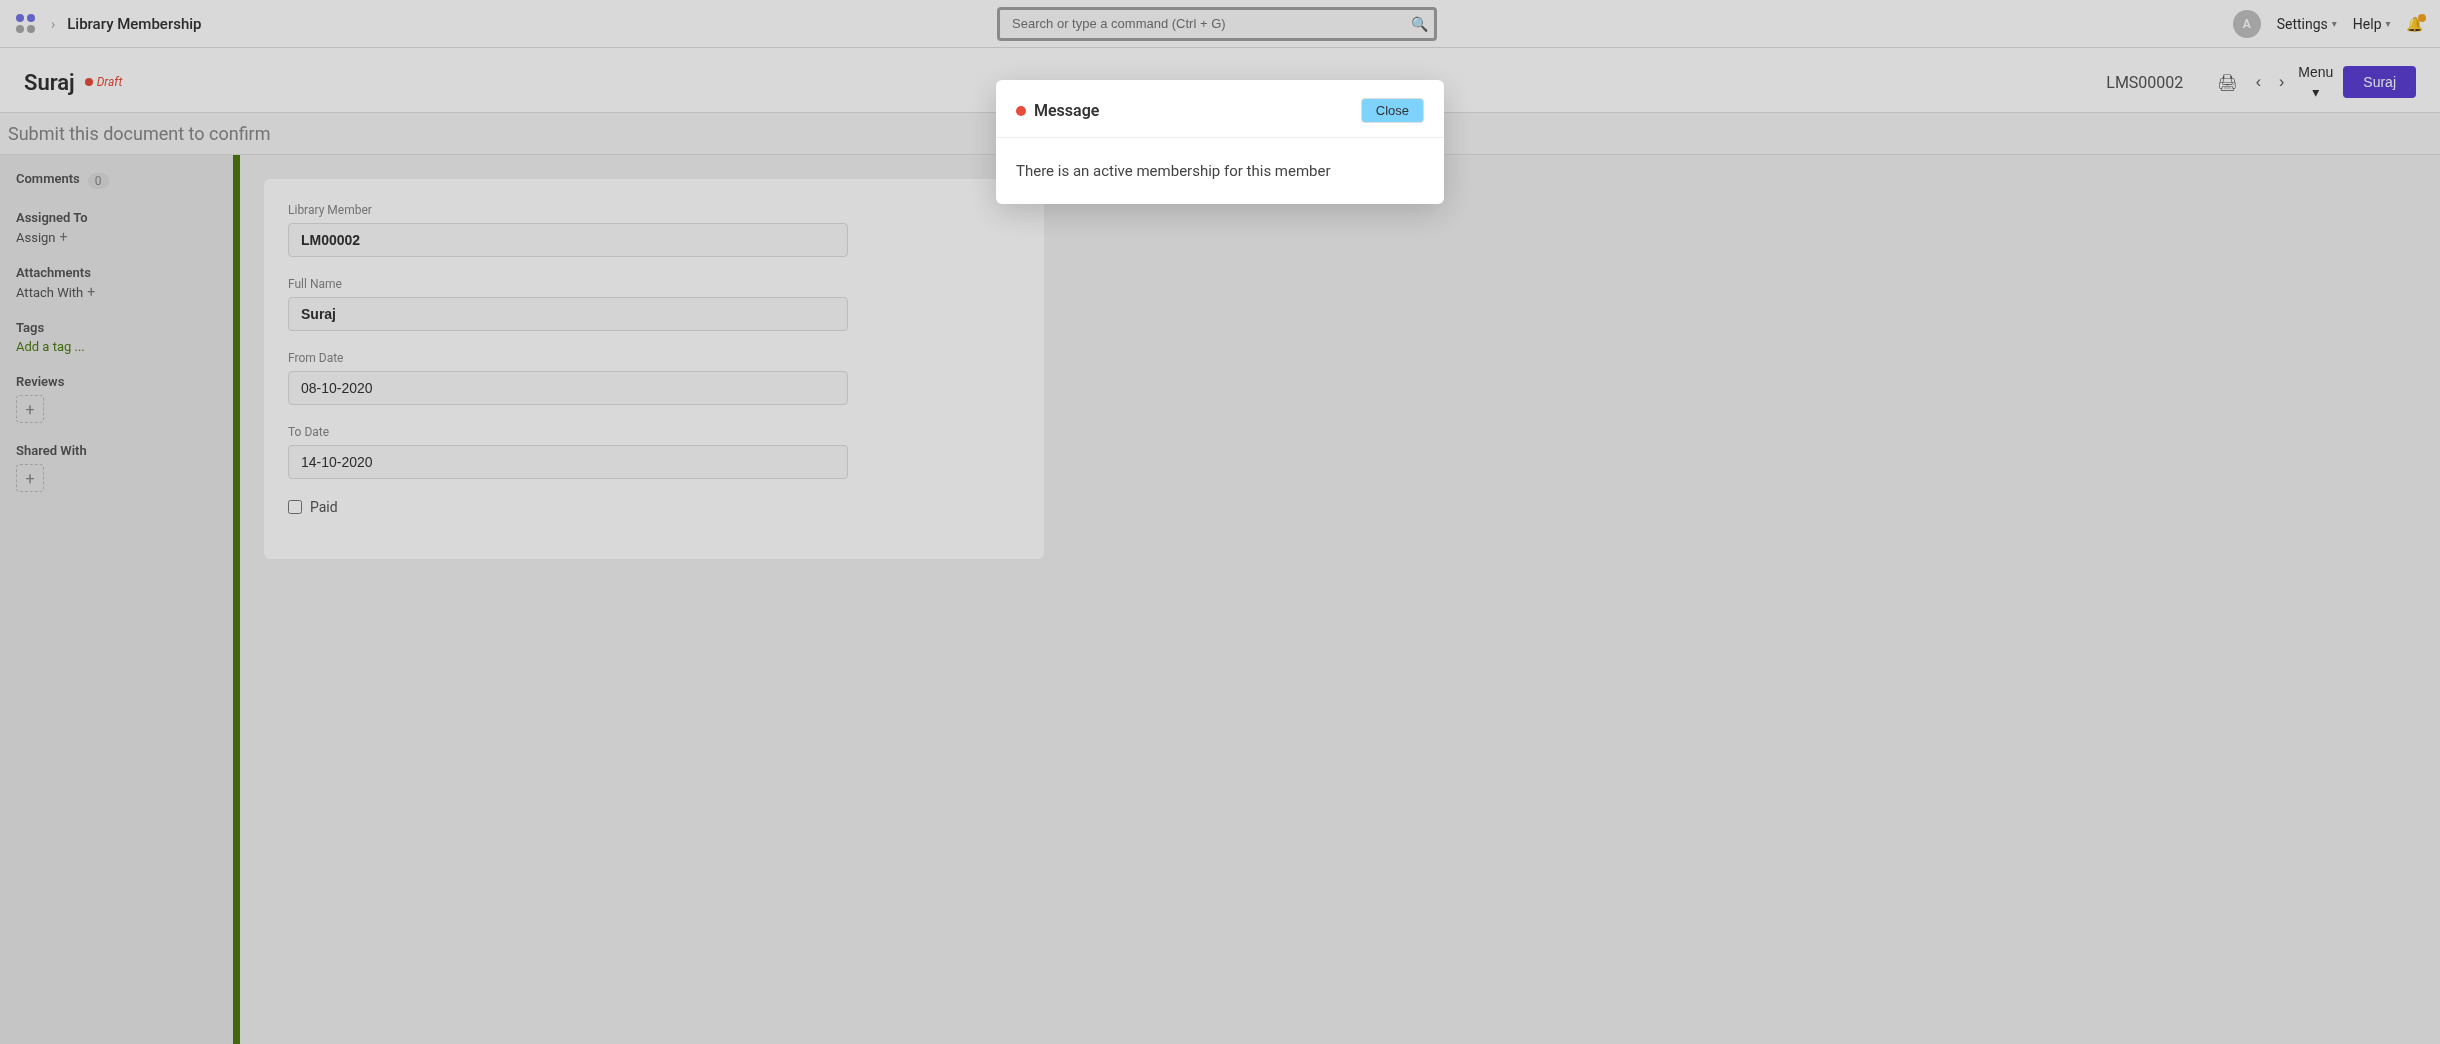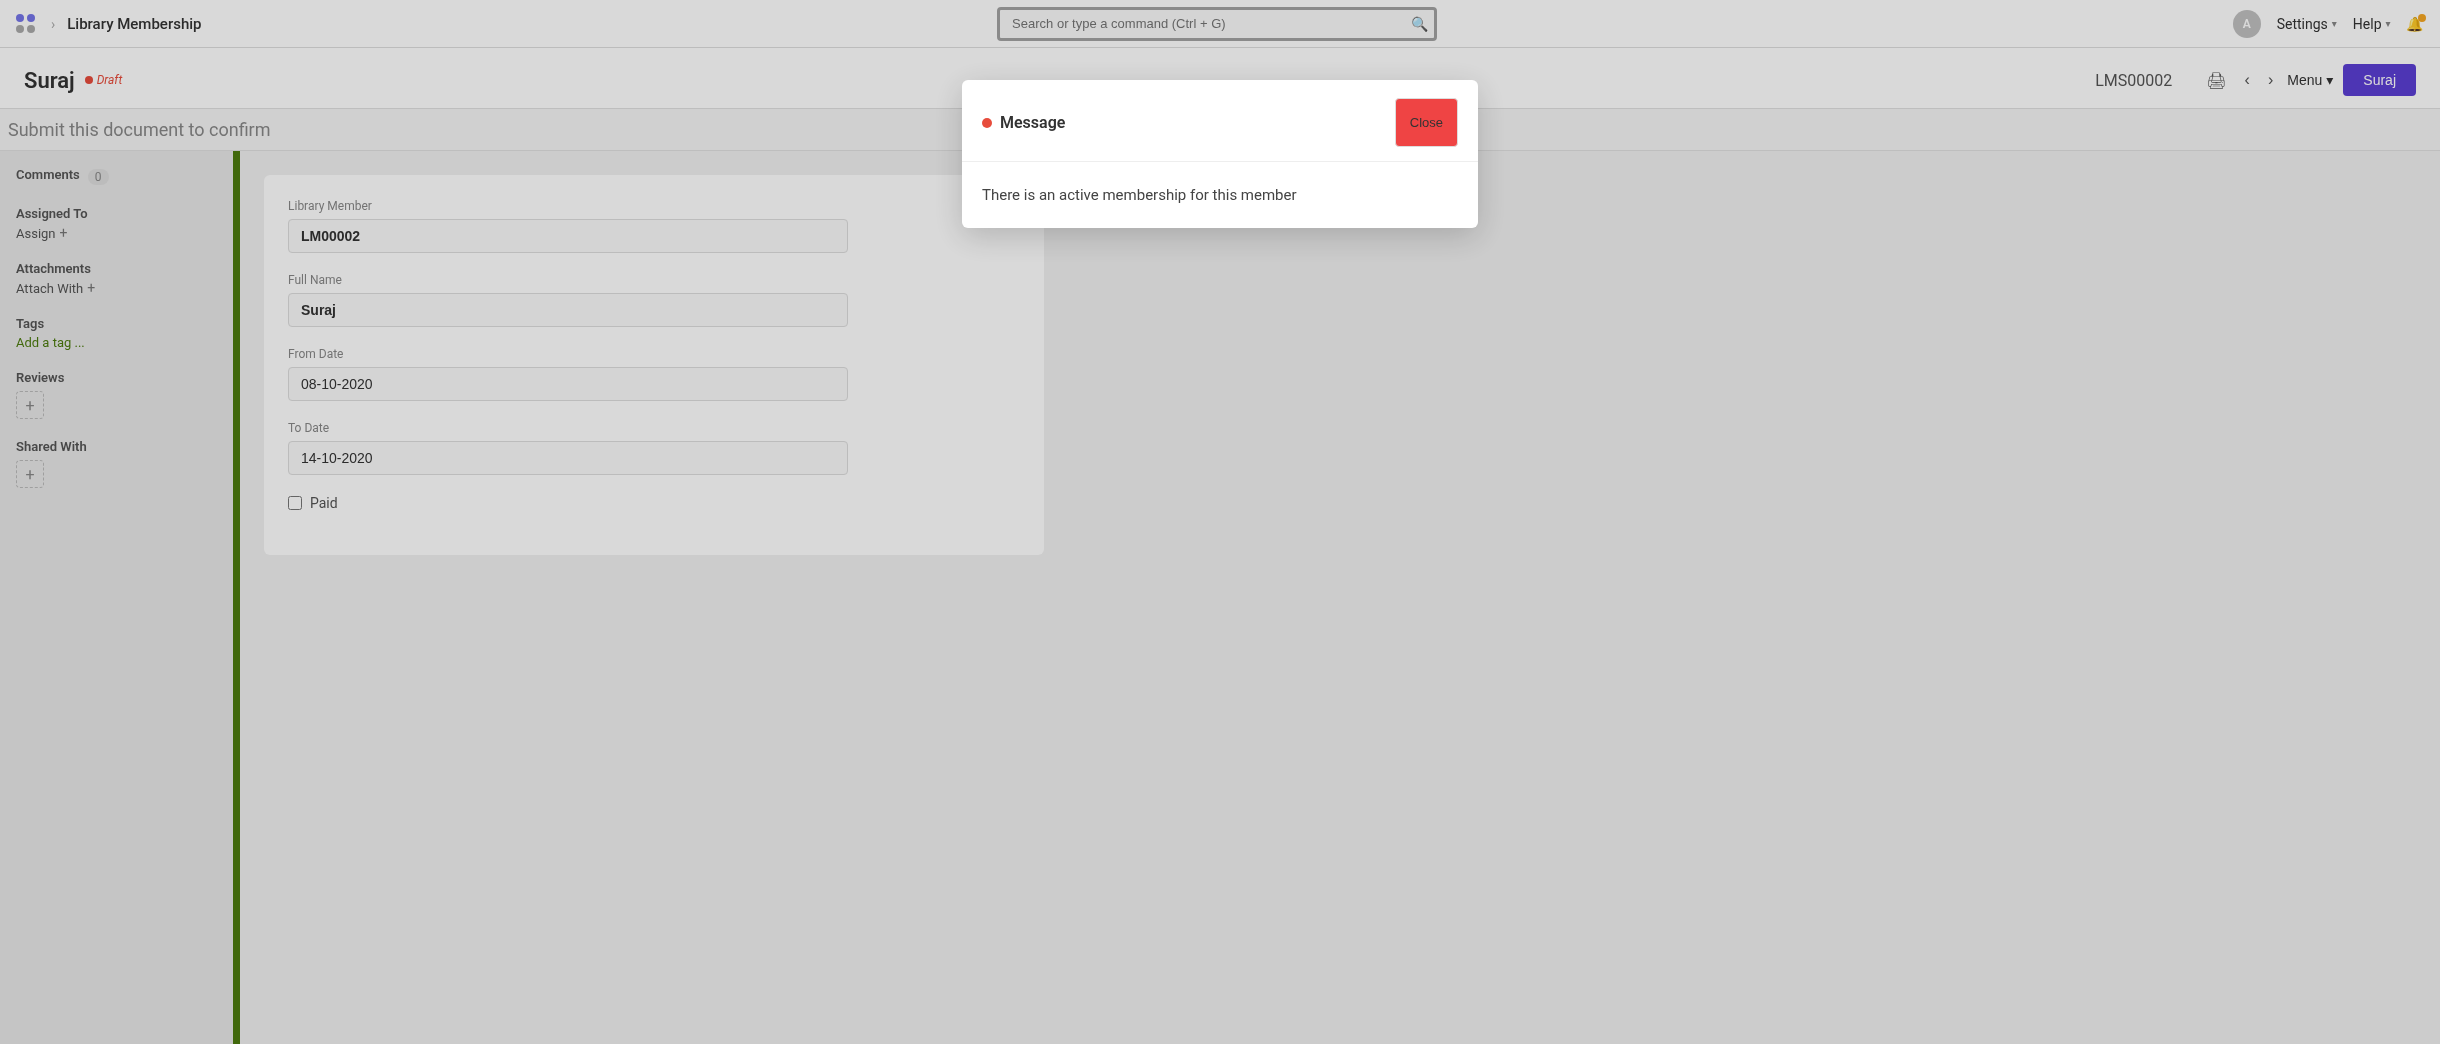--- a/index.html
+++ b/index.html
@@ -113,21 +113,21 @@
     }
     .status-dot { width: 8px; height: 8px; border-radius: 50%; background: #e74c3c; }
     .page-header-right { display: flex; align-items: center; gap: 10px; }
     .doc-id { font-size: 16px; color: #555; margin-right: 20px; }
     .icon-btn {
       background: none; border: none; cursor: pointer;
       color: #555; font-size: 16px; padding: 4px;
     }
     .menu-btn {
       background: none; border: none; cursor: pointer;
-      font-size: 14px; color: #333; display: flex; align-items: center; gap: 4px;
+      font-size: 14px; color: #333; display: flex; align-items: center; gap: 4px; flex-direction: column;
     }
     .submit-btn {
       background: #5b3fd4; color: #fff; border: none;
       padding: 8px 20px; border-radius: 4px; font-size: 14px;
       font-weight: 500; cursor: pointer;
     }
 
     
     .submit-banner {
       background: #f5f5f5;
@@ -205,37 +205,37 @@
       align-items: flex-start;
       justify-content: center;
       padding-top: 80px;
     }
 
     
     .modal {
       background: #fff;
       border-radius: 6px;
       box-shadow: 0 8px 32px rgba(0,0,0,0.18);
-      width: 516px;
+      width: 448px;
       padding: 0;
       overflow: hidden;
     }
     .modal-header {
       display: flex;
       align-items: center;
       justify-content: space-between;
       padding: 18px 20px 14px;
       border-bottom: 1px solid #eee;
     }
     .modal-title-wrap { display: flex; align-items: center; gap: 8px; }
     .modal-title-dot { width: 10px; height: 10px; border-radius: 50%; background: #e74c3c; }
     .modal-title { font-size: 16px; font-weight: 600; }
     .modal-close-btn {
-      background: #ef4444; border: 1px solid #ddd;
-      border-radius: 4px; padding: 16px 14px;
+      background: #7dd3fc; border: 1px solid #ddd;
+      border-radius: 4px; padding: 4px 14px;
       font-size: 13px; cursor: pointer; color: #333;
     }
     .modal-body { padding: 24px 20px; }
     .modal-message { font-size: 15px; color: #444; }
   </style>
 </head>
 <body>
 
 <nav class="topnav">
   <div class="topnav-logo">

